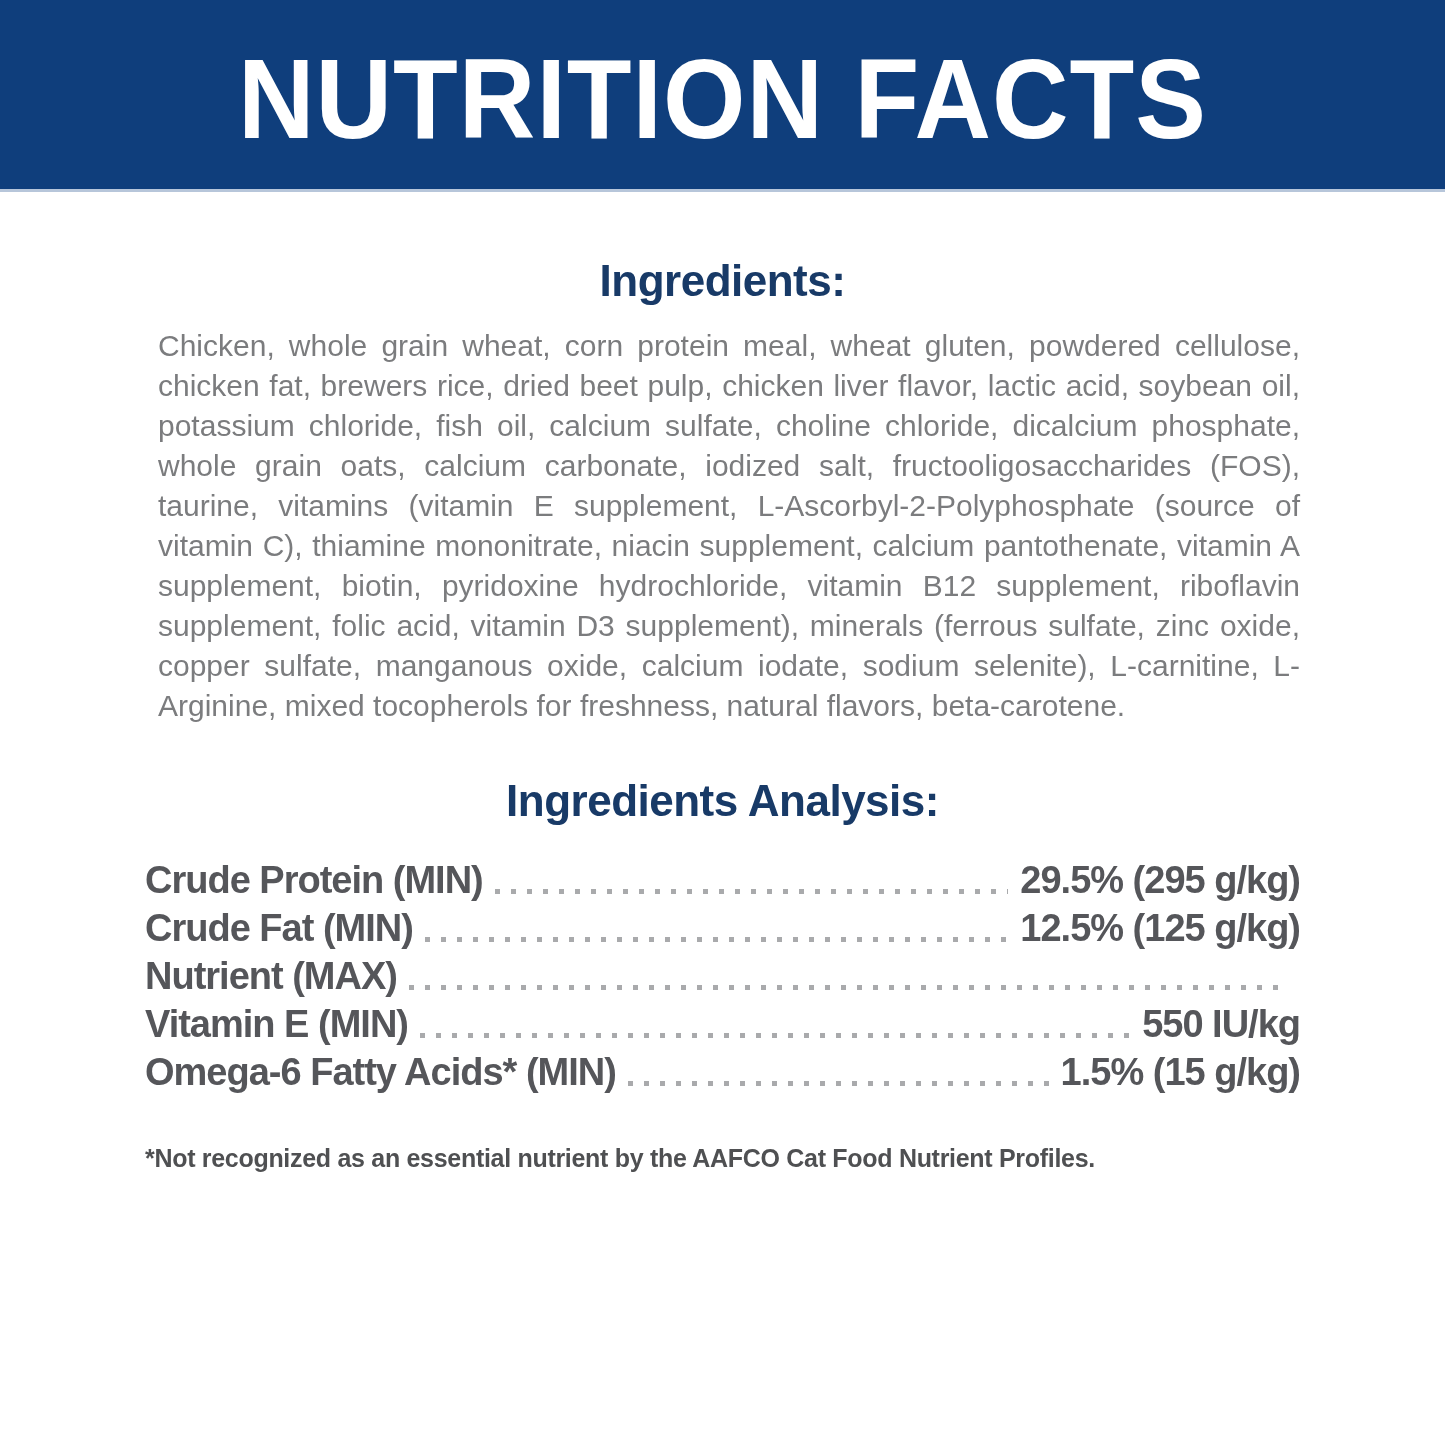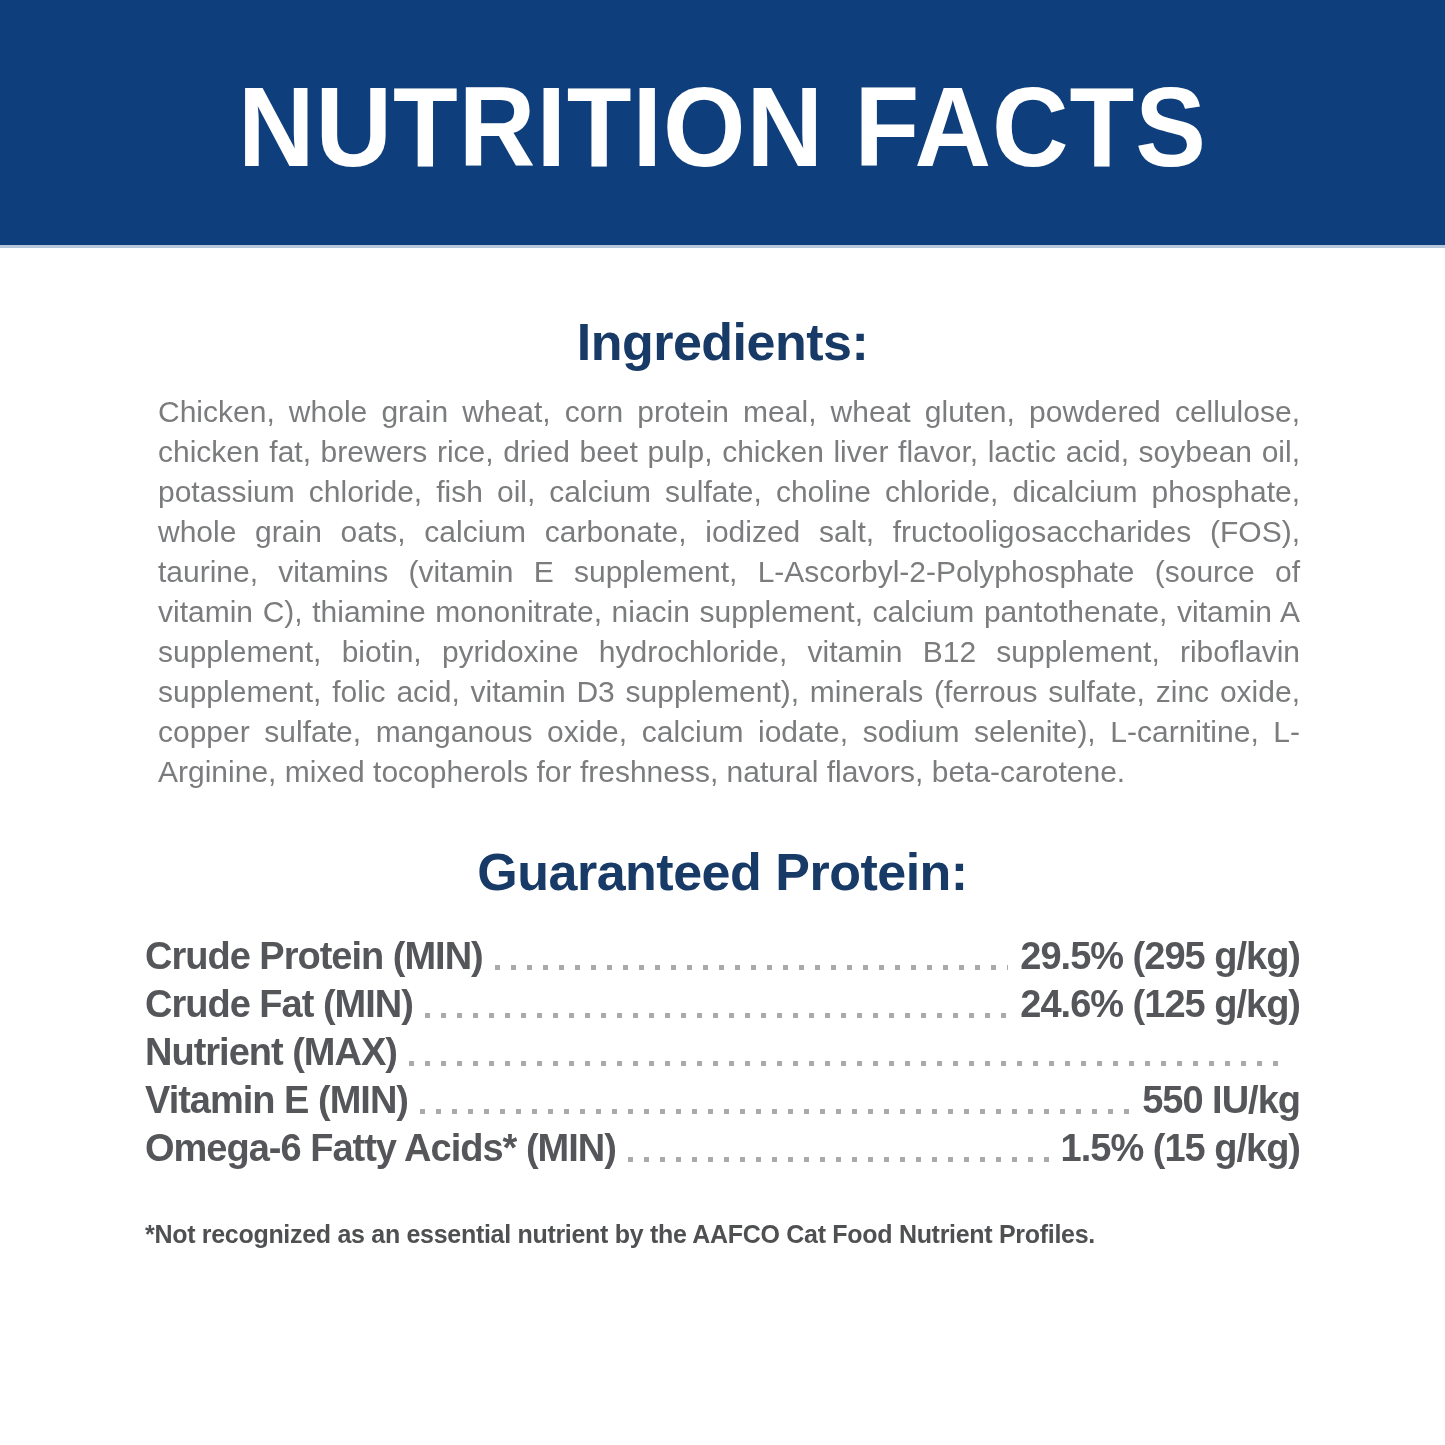--- a/index.html
+++ b/index.html
@@ -9,21 +9,21 @@
   }
   body {
     width: 1445px;
     height: 1445px;
     font-family: "Liberation Sans", sans-serif;
     -webkit-font-smoothing: antialiased;
     overflow: hidden;
   }
   .band {
     box-sizing: border-box;
-    height: 248px;
+    height: 192px;
     background: #0f3e7c;
     border-bottom: 3px solid #b7c6da;
     display: flex;
     align-items: center;
     justify-content: center;
   }
   .band h1 {
     margin: 0;
     padding-top: 8px;
     color: #ffffff;
@@ -33,21 +33,21 @@
     white-space: nowrap;
     transform: scaleY(1.07);
   }
   .content {
     width: 1155px;
     margin: 0 auto;
   }
   .section-heading {
     margin: 0;
     color: #183a67;
-    font-size: 52px;
+    font-size: 44px;
     font-weight: bold;
     text-align: center;
     letter-spacing: -0.5px;
   }
   .ingredients-heading { padding-top: 64px; }
   .ingredients-body {
     margin: 20px 0 0 13px;
     color: #7b7c7e;
     font-size: 30px;
     line-height: 40px;
@@ -95,33 +95,33 @@
   </header>
 
   <main class="content">
 
     <section>
       <h2 class="section-heading ingredients-heading">Ingredients:</h2>
       <p class="ingredients-body">Chicken, whole grain wheat, corn protein meal, wheat gluten, powdered cellulose, chicken fat, brewers rice, dried beet pulp, chicken liver flavor, lactic acid, soybean oil, potassium chloride, fish oil, calcium sulfate, choline chloride, dicalcium phosphate, whole grain oats, calcium carbonate, iodized salt, fructooligosaccharides (FOS), taurine, vitamins (vitamin E supplement, L-Ascorbyl-2-Polyphosphate (source of vitamin C), thiamine mononitrate, niacin supplement, calcium pantothenate, vitamin A supplement, biotin, pyridoxine hydrochloride, vitamin B12 supplement, riboflavin supplement, folic acid, vitamin D3 supplement), minerals (ferrous sulfate, zinc oxide, copper sulfate, manganous oxide, calcium iodate, sodium selenite), L-carnitine, L-Arginine, mixed tocopherols for freshness, natural flavors, beta-carotene.</p>
     </section>
 
     <section>
-      <h2 class="section-heading ga-heading">Guaranteed Protein:</h2>
+      <h2 class="section-heading ga-heading">Ingredients Analysis:</h2>
 
       <div class="ga-table" id="ga-table">
   <div class="ga-row">
     <span class="ga-label">Crude Protein (MIN)</span>
     <span class="ga-leader"></span>
     <span class="ga-value">29.5% (295 g/kg)</span>
   </div>
 
   <div class="ga-row">
     <span class="ga-label">Crude Fat (MIN)</span>
     <span class="ga-leader"></span>
-    <span class="ga-value">24.6% (125 g/kg)</span>
+    <span class="ga-value">12.5% (125 g/kg)</span>
   </div>
 
 
   <div class="ga-row">
     <span class="ga-label">Nutrient (MAX)</span>
     <span class="ga-leader"></span>
   </div>
 
   <div class="ga-row">
     <span class="ga-label">Vitamin E (MIN)</span>

